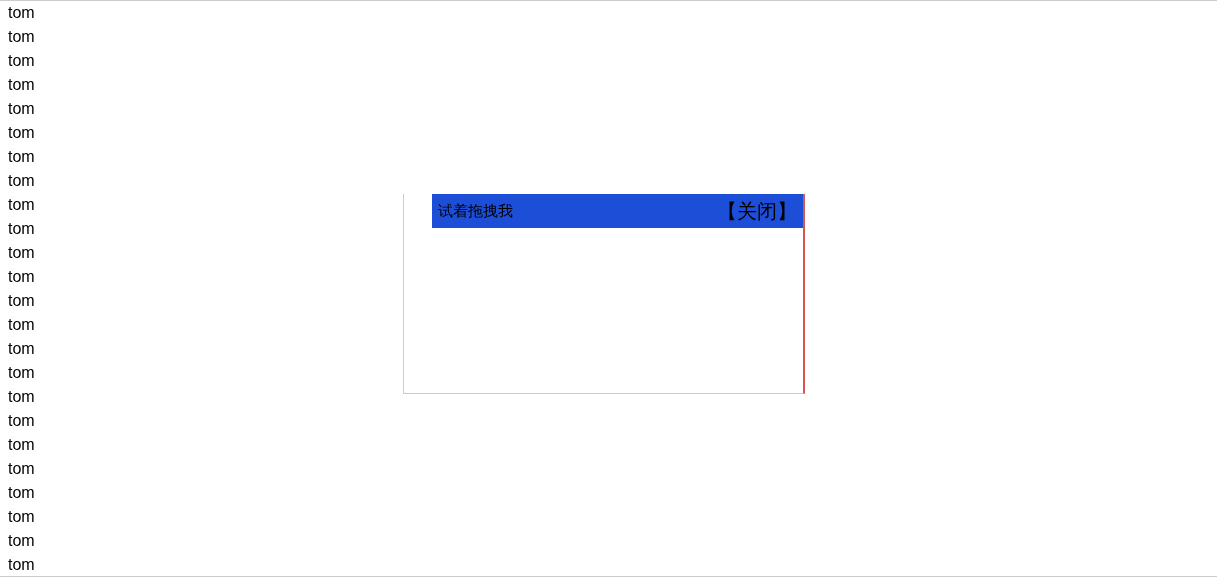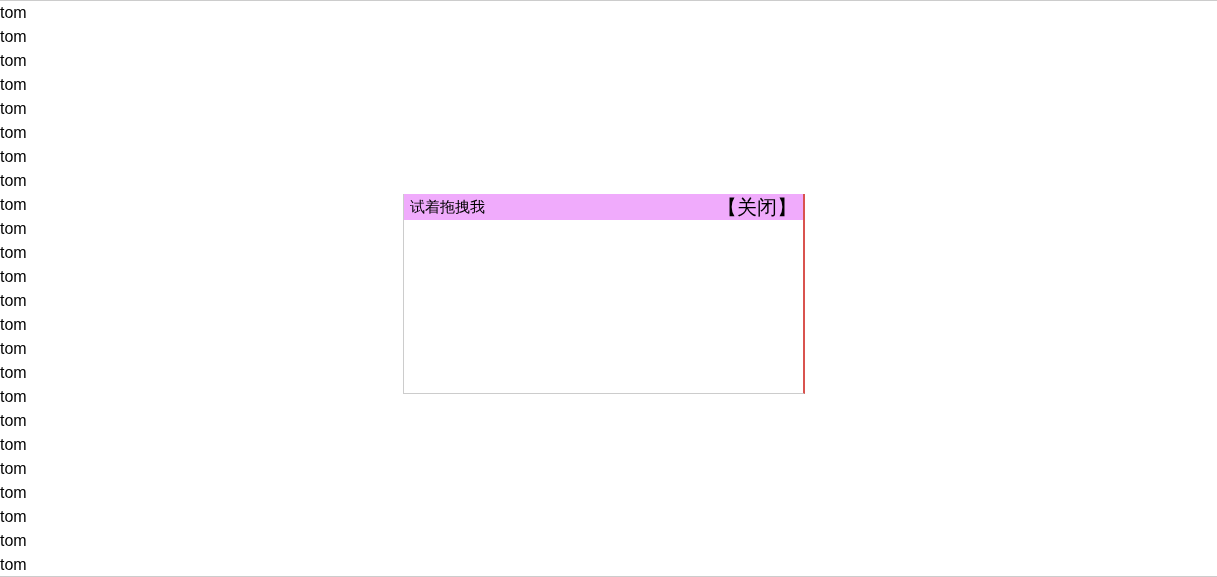--- a/index.html
+++ b/index.html
@@ -19,43 +19,44 @@
       border-top: 1px solid #ccc;
       border-bottom: 1px solid #ccc;
       position: relative;
     }
     .content {
       position: relative;
     }
     .line {
       line-height: 24px;
       color: #000;
-      padding-left: 0;
+      padding-left: 8px;
     }
     .dialog {
       position: absolute;
       left: 403px;
       top: 193px;
       width: 402px;
       height: 200px;
       background: #fff;
       border-left: 1px solid #ccc;
       border-bottom: 1px solid #ccc;
       border-right: 2px solid #d9534f;
       box-shadow: none;
     }
     .dialog-header {
-      height: 26px;
-      background: #f0abfc;
+      height: 34px;
+      background: #1d4ed8;
       display: flex;
       align-items: center;
       justify-content: space-between;
       padding: 0 6px;
       cursor: move;
       user-select: none;
+      margin-left: 28px;
     }
     .dialog-title {
       color: #000;
       font-size: 15px;
     }
     .dialog-close {
       color: #000;
       font-size: 20px;
       cursor: pointer;
     }

